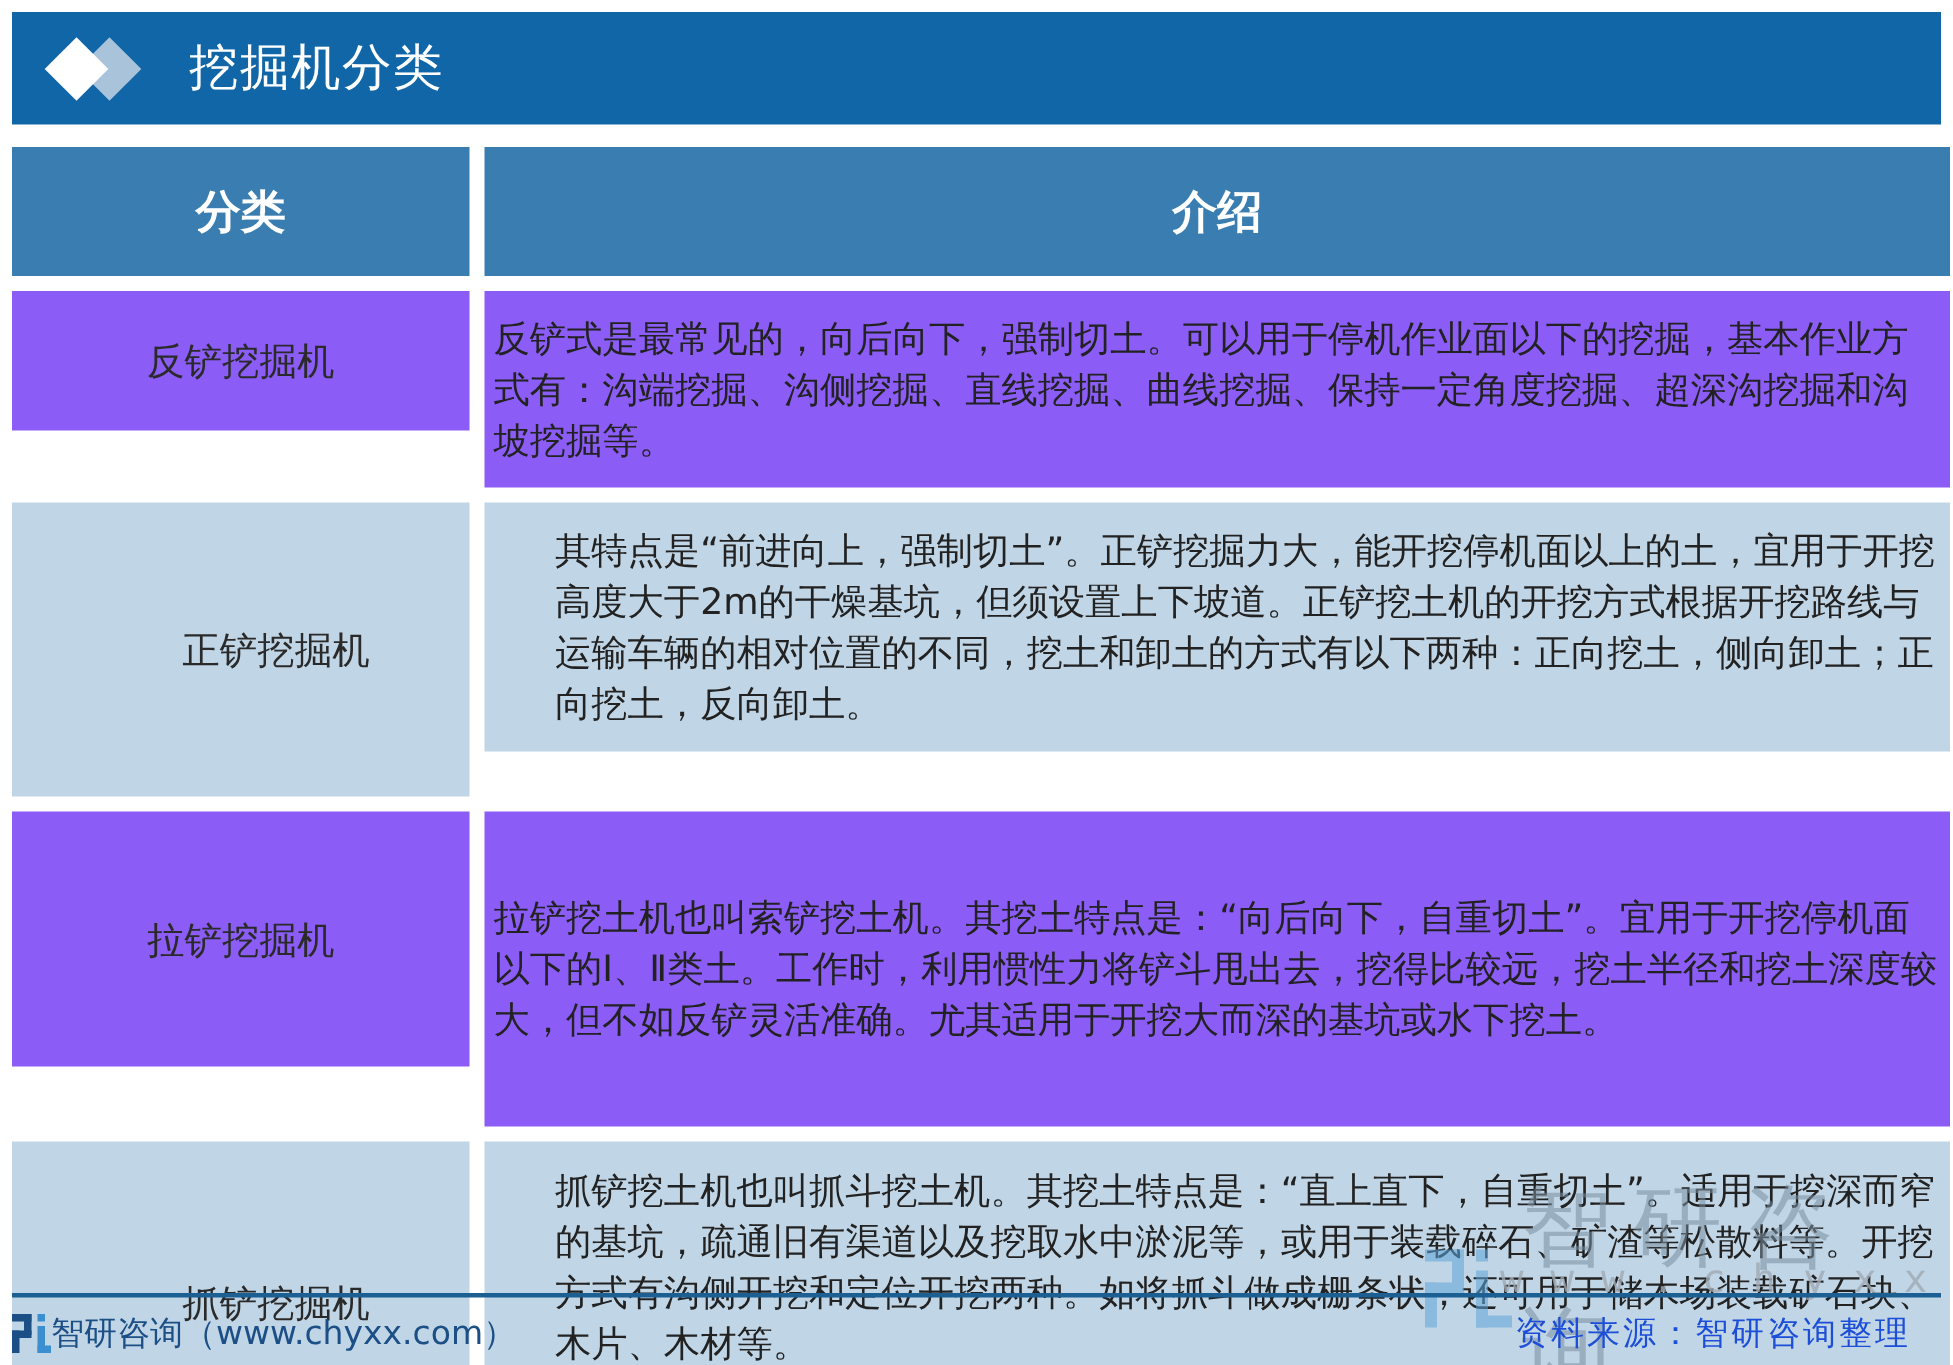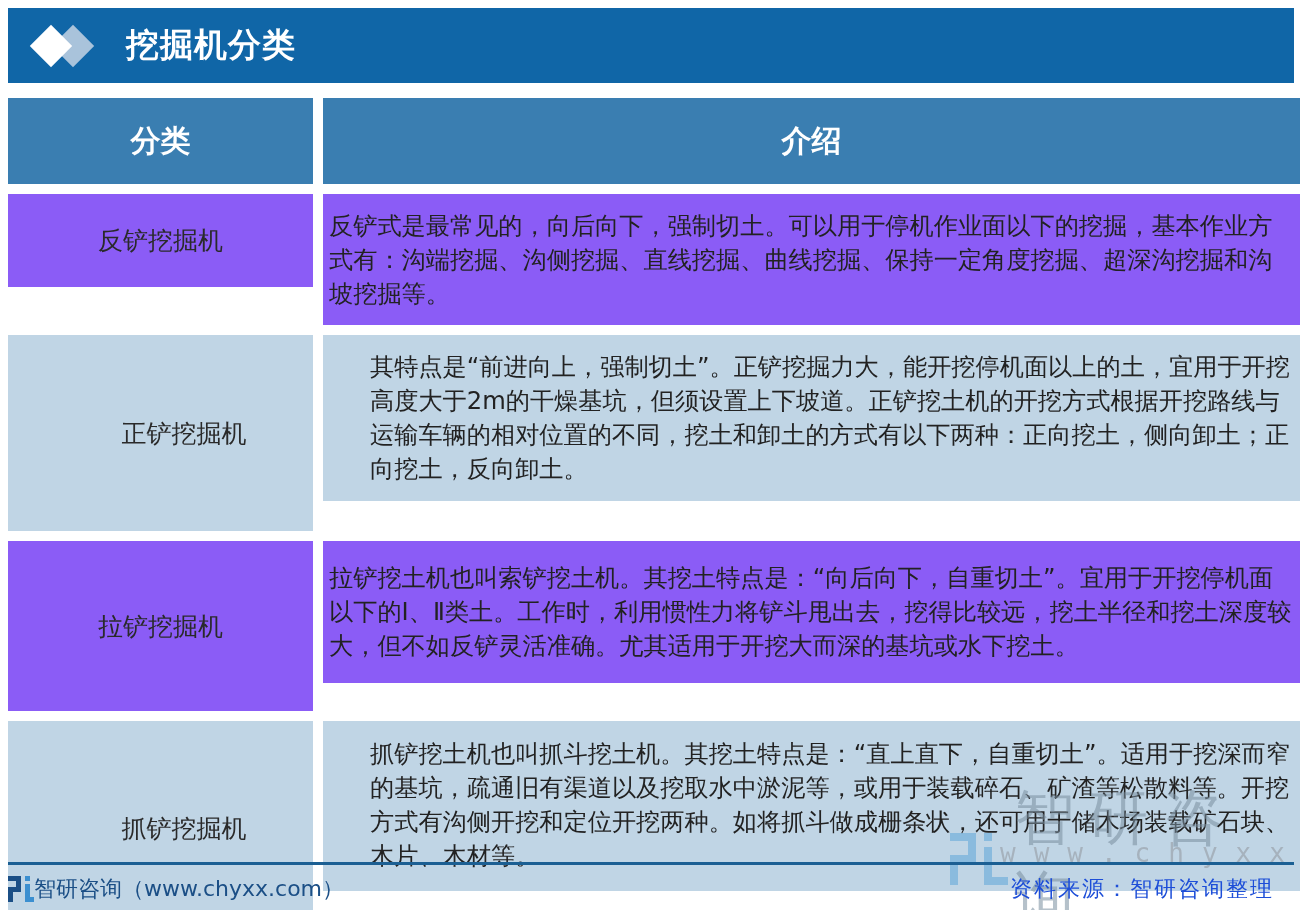--- a/index.html
+++ b/index.html
@@ -11,21 +11,21 @@
       background: #1066a7;
       display: flex; align-items: center;
     }
     .title-icon { position: relative; width: 66px; height: 50px; margin-left: 22px; }
     .title-icon .d1, .title-icon .d2 {
       position: absolute; width: 30px; height: 30px; transform: rotate(45deg); top: 10px;
     }
     .title-icon .d2 { left: 28px; background: #a9c3db; }
     .title-icon .d1 { left: 6px; background: #ffffff; }
     .title-text {
-      margin-left: 30px; color: #ffffff; font-size: 33px; font-weight: bold; letter-spacing: 1px;
+      margin-left: 30px; color: #ffffff; font-size: 33px; font-weight: normal; letter-spacing: 1px;
       font-family: "DejaVu Serif", "Liberation Serif", serif;
     }
 
     .table {
       position: absolute; left: 8px; top: 98px; width: 1286px;
       display: grid; grid-template-columns: 305px 977px; column-gap: 4px; row-gap: 4px; gap: 10px;
     }
     .th {
       height: 86px; background: #3a7eb1; color: #fff;
       display: flex; align-items: center; justify-content: center;
@@ -81,21 +81,21 @@
   <div class="th">分类</div>
   <div class="th">介绍</div>
 
   <div class="cat row-light" style="height:93px;">反铲挖掘机</div>
   <div class="desc row-light" style="height:131px;">反铲式是最常见的，向后向下，强制切土。可以用于停机作业面以下的挖掘，基本作业方式有：沟端挖掘、沟侧挖掘、直线挖掘、曲线挖掘、保持一定角度挖掘、超深沟挖掘和沟坡挖掘等。</div>
 
   <div class="cat row-dark" style="height:196px;">正铲挖掘机</div>
   <div class="desc row-dark" style="height:166px;">其特点是“前进向上，强制切土”。正铲挖掘力大，能开挖停机面以上的土，宜用于开挖高度大于2m的干燥基坑，但须设置上下坡道。正铲挖土机的开挖方式根据开挖路线与运输车辆的相对位置的不同，挖土和卸土的方式有以下两种：正向挖土，侧向卸土；正向挖土，反向卸土。</div>
 
   <div class="cat row-light" style="height:170px;">拉铲挖掘机</div>
-  <div class="desc row-light" style="height:142px;">拉铲挖土机也叫索铲挖土机。其挖土特点是：“向后向下，自重切土”。宜用于开挖停机面以下的Ⅰ、Ⅱ类土。工作时，利用惯性力将铲斗甩出去，挖得比较远，挖土半径和挖土深度较大，但不如反铲灵活准确。尤其适用于开挖大而深的基坑或水下挖土。</div>
+  <div class="desc row-light" style="height:210px;">拉铲挖土机也叫索铲挖土机。其挖土特点是：“向后向下，自重切土”。宜用于开挖停机面以下的Ⅰ、Ⅱ类土。工作时，利用惯性力将铲斗甩出去，挖得比较远，挖土半径和挖土深度较大，但不如反铲灵活准确。尤其适用于开挖大而深的基坑或水下挖土。</div>
 
   <div class="cat row-dark" style="height:214px;">抓铲挖掘机</div>
   <div class="desc row-dark" style="height:170px; align-items:flex-start; padding-top:16px;">抓铲挖土机也叫抓斗挖土机。其挖土特点是：“直上直下，自重切土”。适用于挖深而窄的基坑，疏通旧有渠道以及挖取水中淤泥等，或用于装载碎石、矿渣等松散料等。开挖方式有沟侧开挖和定位开挖两种。如将抓斗做成栅条状，还可用于储木场装载矿石块、木片、木材等。</div>
 </div>
 
 <div class="wm-logo">
   <div class="wm-mark">
     <span style="left:0;top:0;width:26px;height:8px;"></span>
     <span style="left:18px;top:0;width:8px;height:26px;"></span>
     <span style="left:0;top:22px;width:26px;height:8px;"></span>

